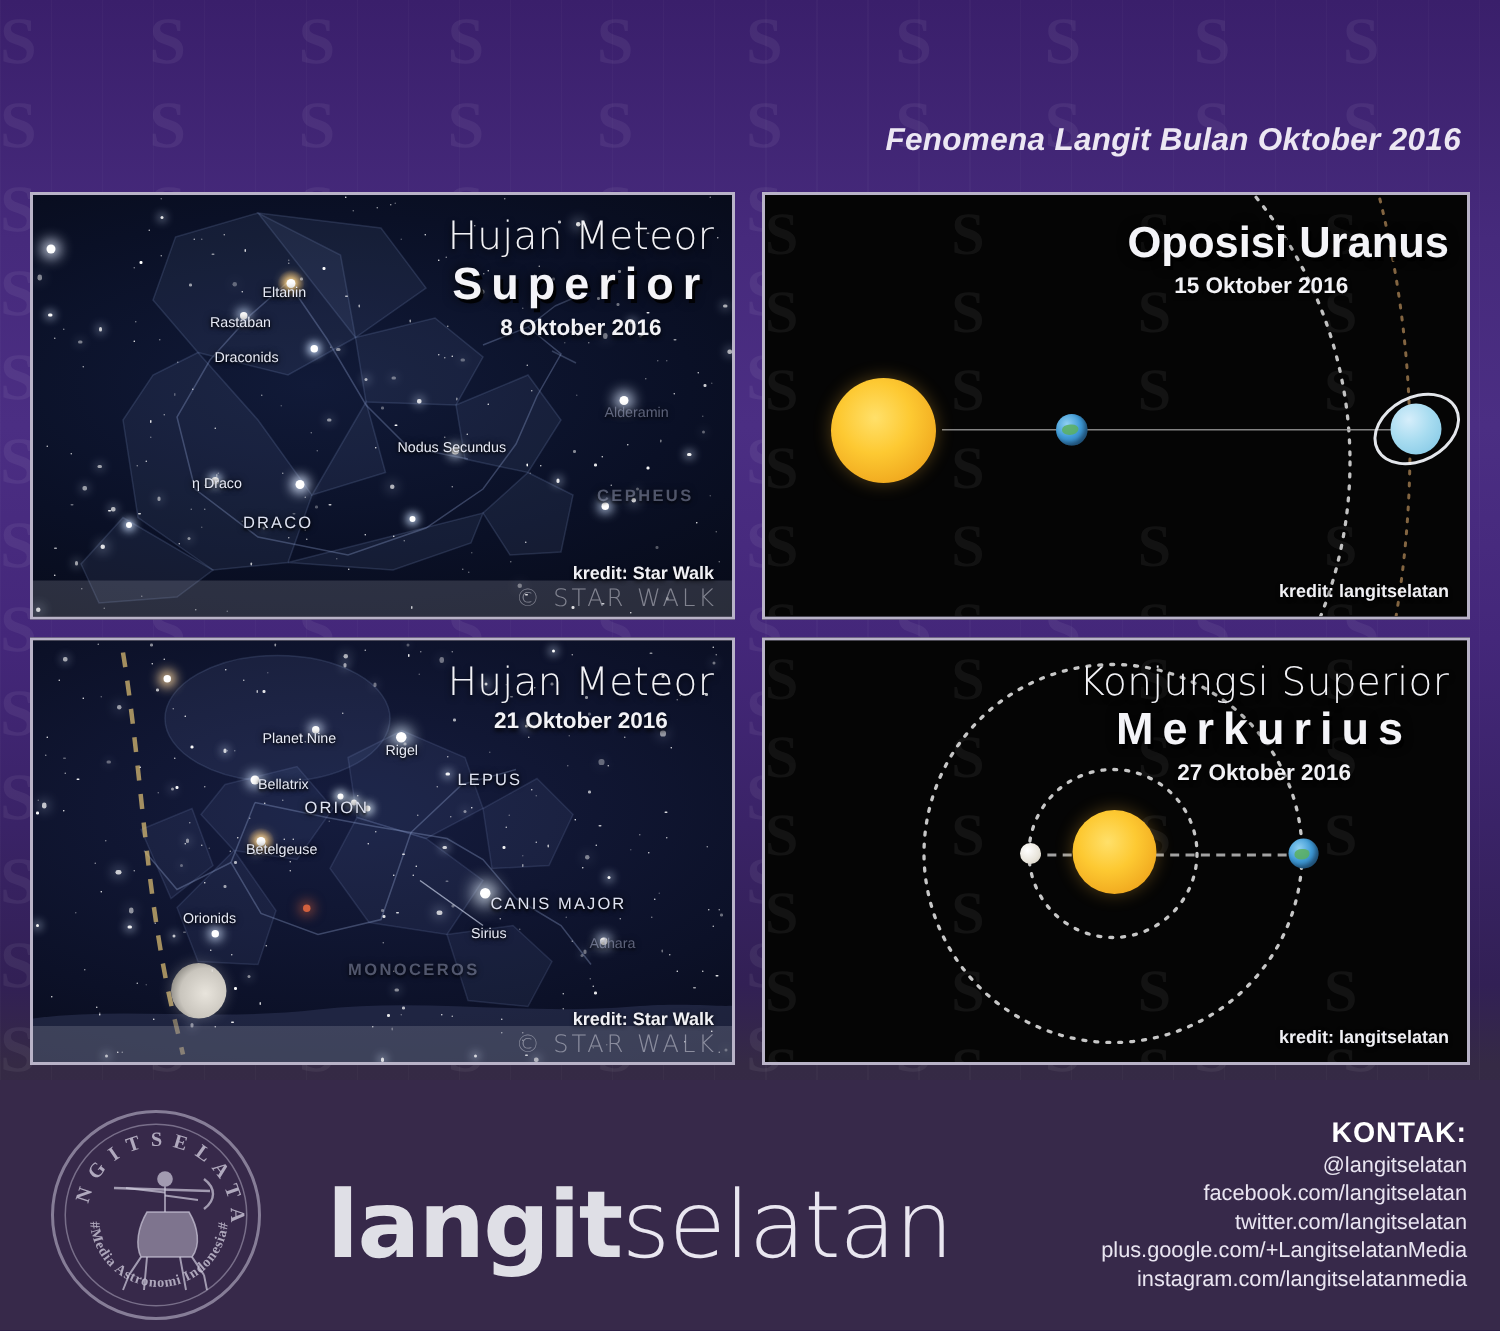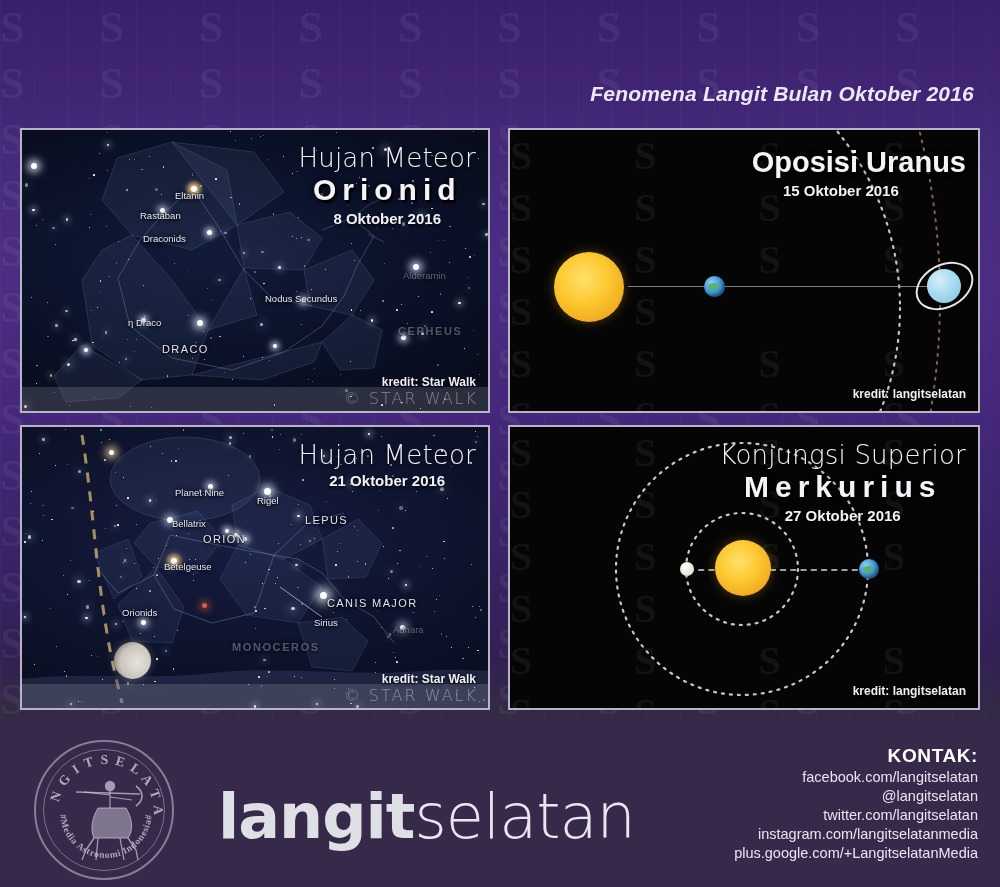--- a/index.html
+++ b/index.html
@@ -347,21 +347,21 @@
           <div class="star" style="left:250.5px;top:83.4px;width:1.7px;height:1.7px;opacity:0.60;"></div>
           <div class="star" style="left:138.7px;top:217.1px;width:1.1px;height:1.1px;opacity:0.35;"></div>
           <div class="star" style="left:397.5px;top:277.5px;width:1.1px;height:1.1px;opacity:0.94;"></div>
           <div class="star" style="left:77.8px;top:160.8px;width:1.7px;height:1.7px;opacity:0.43;"></div>
           <div class="star" style="left:9.2px;top:166.9px;width:1.1px;height:1.1px;opacity:0.79;"></div>
           <div class="star" style="left:202.4px;top:101.9px;width:2.4px;height:2.4px;opacity:0.52;box-shadow:0 0 6px 2px rgba(214,230,255,0.28737766331172443);"></div>
         </div>
     <div class="slabel" style="left: 153px; top: 60px;">Eltanin</div><div class="slabel" style="left: 118px; top: 80px;">Rastaban</div><div class="slabel" style="left: 121px; top: 103px;">Draconids</div><div class="slabel" style="left: 243px; top: 163px;">Nodus Secundus</div><div class="slabel" style="left: 106px; top: 187px;">η Draco</div><div class="slabel big" style="left: 140px; top: 213px;">DRACO</div><div class="slabel dim" style="left: 381px; top: 140px;">Alderamin</div><div class="slabel dimbig" style="left: 376px; top: 195px;">CEPHEUS</div></div>
     <div class="ptitle">
       <div class="pt-1">Hujan Meteor</div>
-      <div class="pt-2 wide">Orionid</div>
+      <div class="pt-2 wide">Superior</div>
       <div class="pt-3">8 Oktober 2016</div>
     </div>
     <div class="credit">kredit: Star Walk</div>
     <div class="swalk">
       <span>© STAR WALK</span>
     </div>
   </div>
 
   <div class="panel p-tr">
     <div class="space">
@@ -726,20 +726,20 @@
           <path d="M58,96 L50,108 M92,96 L100,108" stroke-width="1.4"></path>
           <path d="M50,108 L46,118 M62,96 L60,118 M84,96 L88,118 M100,108 L102,118" stroke-width="1.3"></path>
         </g>
       </svg>
     </div>
     <div class="wordmark">
       <span class="wm-b">langit</span><span class="wm-l">selatan</span>
     </div>
     <div class="contact">
       <div class="c-head">KONTAK:</div>
+      <div class="c-line">@langitselatan</div>
       <div class="c-line">facebook.com/langitselatan</div>
-      <div class="c-line">@langitselatan</div>
       <div class="c-line">twitter.com/langitselatan</div>
+      <div class="c-line">plus.google.com/+LangitselatanMedia</div>
       <div class="c-line">instagram.com/langitselatanmedia</div>
-      <div class="c-line">plus.google.com/+LangitselatanMedia</div>
     </div>
   </div>
 </div>
 
 </body></html>

